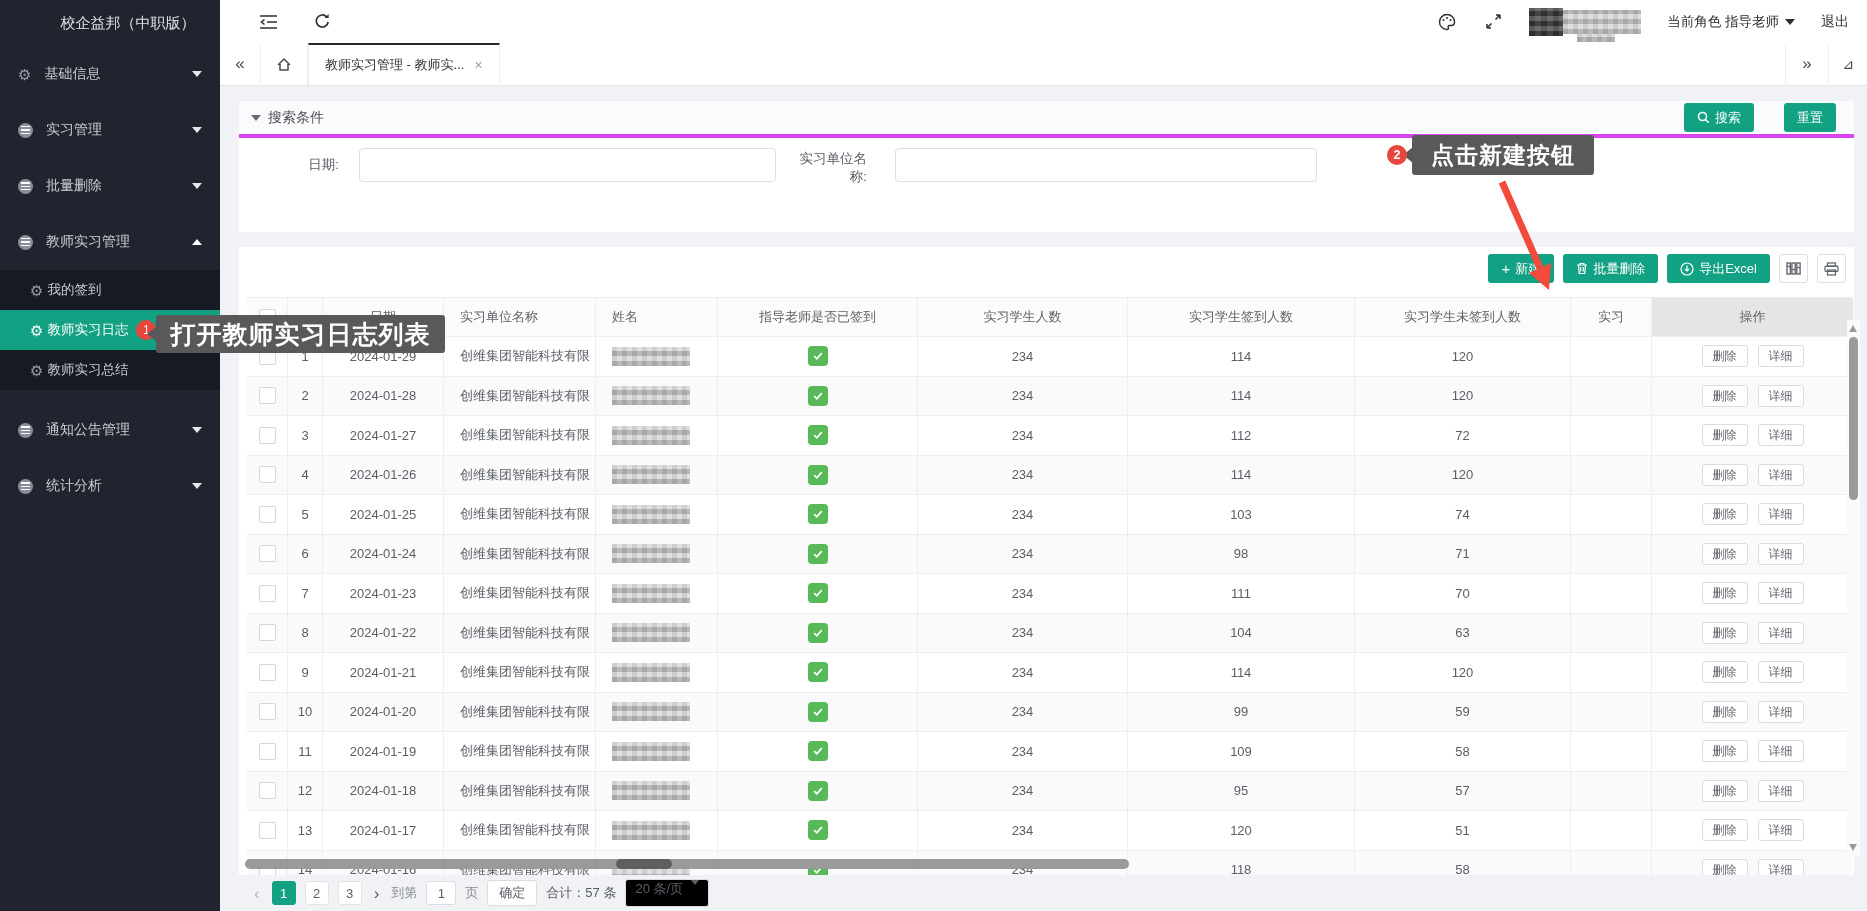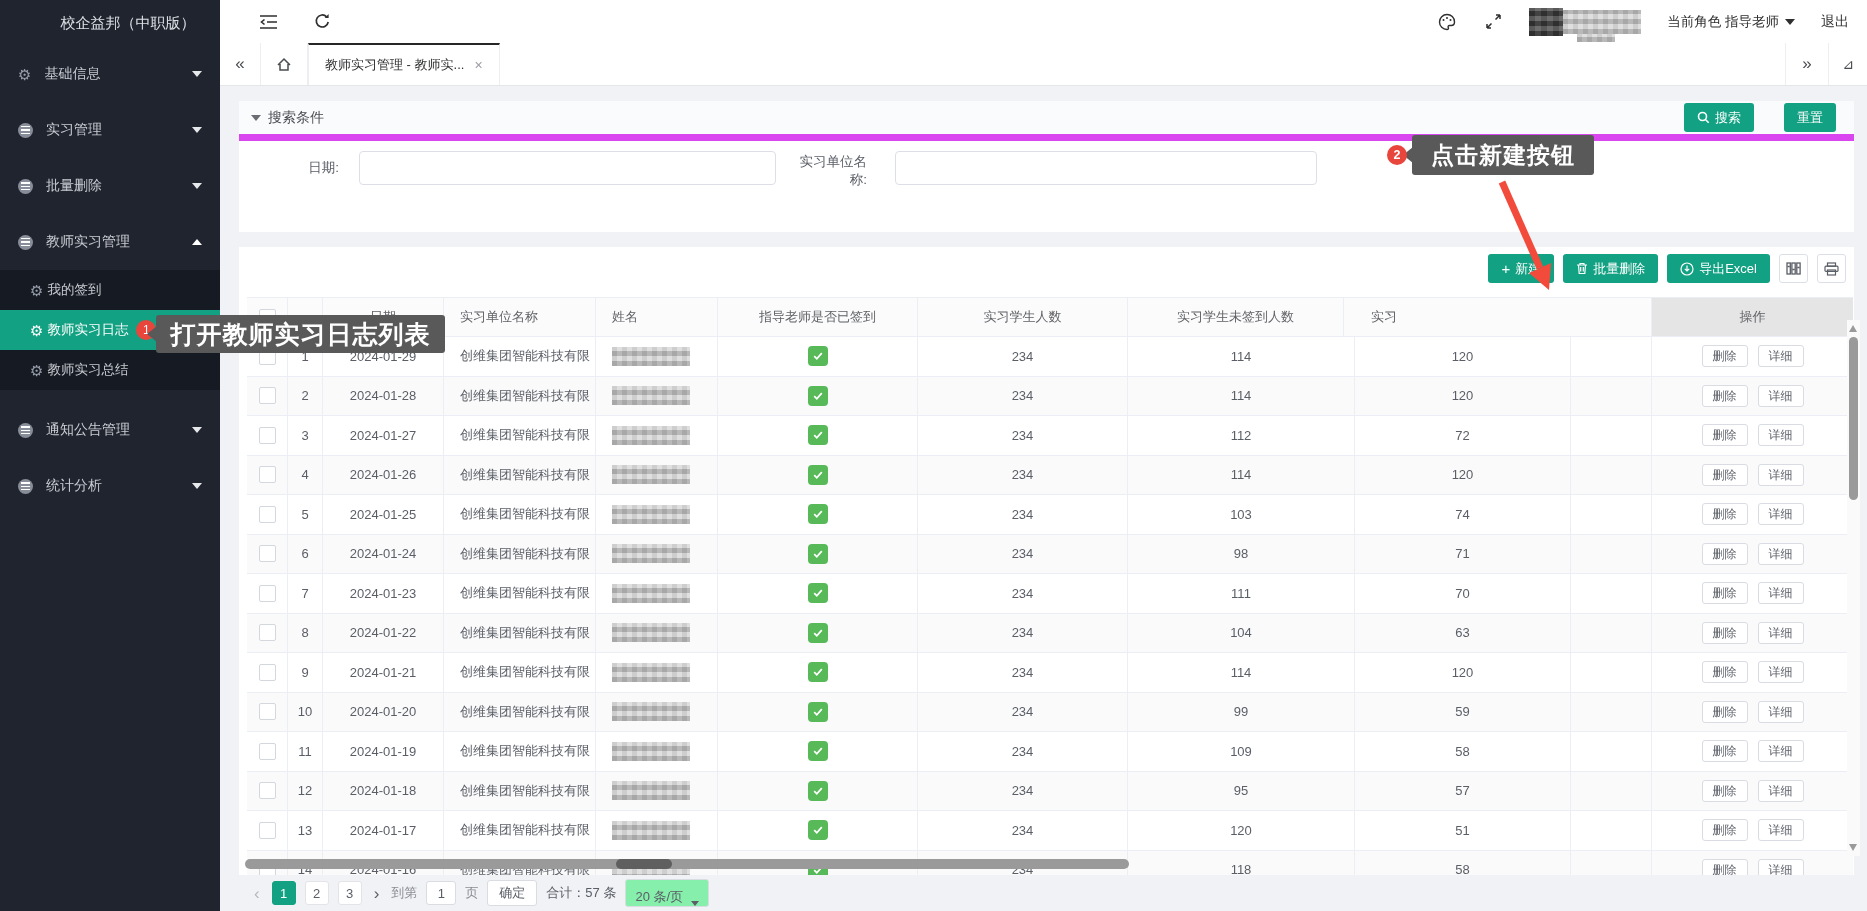--- a/index.html
+++ b/index.html
@@ -45,21 +45,21 @@
           display:flex;align-items:stretch;z-index:20;}
   .tab-ctrl{display:flex;align-items:center;justify-content:center;color:#4a4d52;font-size:17px;cursor:pointer;}
   .tab-ctrl.brd-r{border-right:1px solid #eceef1;}
   .tab-ctrl.brd-l{border-left:1px solid #eceef1;}
   .tab{display:flex;align-items:center;gap:10px;padding:9px 16px;background:#fff;border-top:2px solid #262626;
        border-left:1px solid #eceef1;border-right:1px solid #eceef1;font-size:13px;color:#303133;cursor:pointer;}
   .tab-close{color:#9a9da3;font-size:14px;cursor:pointer;}
   .spacer{flex:1;}
   
   .search-card{position:absolute;left:239px;top:101px;width:1615px;height:131px;background:#fff;z-index:10;}
-  .search-head{height:33px;background:#fafbfc;border-bottom:7px solid #d946ef;display:flex;align-items:center;padding:0 12px;}
+  .search-head{height:33px;background:#fafbfc;border-bottom:4px solid #d946ef;display:flex;align-items:center;padding:0 12px;}
   .sc-title{font-size:14px;color:#4a4d52;display:flex;align-items:center;gap:7px;cursor:pointer;}
   .sc-title .car{width:0;height:0;border-left:5px solid transparent;border-right:5px solid transparent;border-top:6px solid #6a6d73;}
   .search-actions{margin-left:auto;display:flex;gap:30px;margin-right:6px;}
   .btn-teal{display:inline-flex;align-items:center;gap:5px;background:#12a182;color:#fff;border:none;border-radius:3px;
             height:29px;padding:0 13px;font-size:13px;cursor:pointer;font-family:inherit;}
   .fld-label{position:absolute;font-size:13.5px;color:#5a5e66;text-align:right;}
   .inp{position:absolute;height:34px;border:1px solid #dcdfe6;border-radius:4px;background:#fff;box-sizing:border-box;
        font-size:13px;padding:0 10px;font-family:inherit;}
   
   .table-card{position:absolute;left:239px;top:247px;width:1615px;height:628px;background:#fff;overflow:hidden;z-index:10;}
@@ -98,21 +98,21 @@
   .pager{position:absolute;left:251px;top:880px;height:26px;display:flex;align-items:center;gap:9px;z-index:10;font-size:13px;color:#5a5e66;}
   .pg-nav{font-size:17px;color:#b4b7bd;padding:0 3px;cursor:pointer;line-height:1;}
   .pg-nav.on{color:#5a5e66;}
   .pg{width:24px;height:24px;border:1px solid #e2e4e8;background:#fff;border-radius:3px;font-size:13px;color:#5a5e66;
       display:inline-flex;align-items:center;justify-content:center;cursor:pointer;font-family:inherit;}
   .pg.active{background:#12a182;border-color:#12a182;color:#fff;}
   .goto-inp{width:30px;height:24px;border:1px solid #d9dce0;border-radius:3px;text-align:center;font-size:13px;
             color:#5a5e66;box-sizing:border-box;font-family:inherit;}
   .confirm{height:26px;border:1px solid #d9dce0;background:#fff;border-radius:3px;font-size:13px;color:#5a5e66;
            padding:0 11px;cursor:pointer;font-family:inherit;}
-  .psel{height:26px;border:1px solid #d9dce0;background:#86efac;border-radius:3px;display:inline-flex;align-items:flex-end;
+  .psel{height:26px;border:1px solid #d9dce0;background:#000000;border-radius:3px;display:inline-flex;align-items:flex-start;
         gap:8px;padding:0 9px;cursor:pointer;}
   .psel .car{width:0;height:0;border-left:4px solid transparent;border-right:4px solid transparent;border-top:5px solid #5a5e66;}
   
   .tip{position:absolute;background:#595959;color:#fff;font-weight:bold;border-radius:3px;display:flex;align-items:center;
        justify-content:center;z-index:60;}
   .tip .notch{position:absolute;left:-9px;top:50%;margin-top:-8px;width:0;height:0;
        border-top:8px solid transparent;border-bottom:8px solid transparent;border-right:10px solid #595959;}
   .tip1{left:156px;top:315px;width:289px;height:38px;font-size:25px;letter-spacing:1px;}
   .tip2{left:1412px;top:135px;width:182px;height:40px;font-size:23px;letter-spacing:1px;}
   .stepbadge{position:absolute;width:20px;height:20px;border-radius:50%;background:#e8453c;color:#fff;font-size:12.5px;
@@ -321,20 +321,21 @@
       <div class="thead">
         <div class="cell c0">
             <span class="cb"></span>
           </div>
         <div class="cell c1"></div>
         <div class="cell c2">日期</div>
         <div class="cell c3 left">实习单位名称</div>
         <div class="cell c4 left">姓名</div>
         <div class="cell c5">指导老师是否已签到</div>
         <div class="cell c6">实习学生人数</div>
+        <div class="cell c7">实习学生签到人数</div>
         <div class="cell c8">实习学生未签到人数</div>
         <div class="cell c9">实习</div>
         <div class="cell cop">操作</div>
       </div>
       <div id="tbody">
   <div class="trow">
     <div class="cell c0">
               <span class="cb"></span>
             </div>
     <div class="cell c1">1</div>

